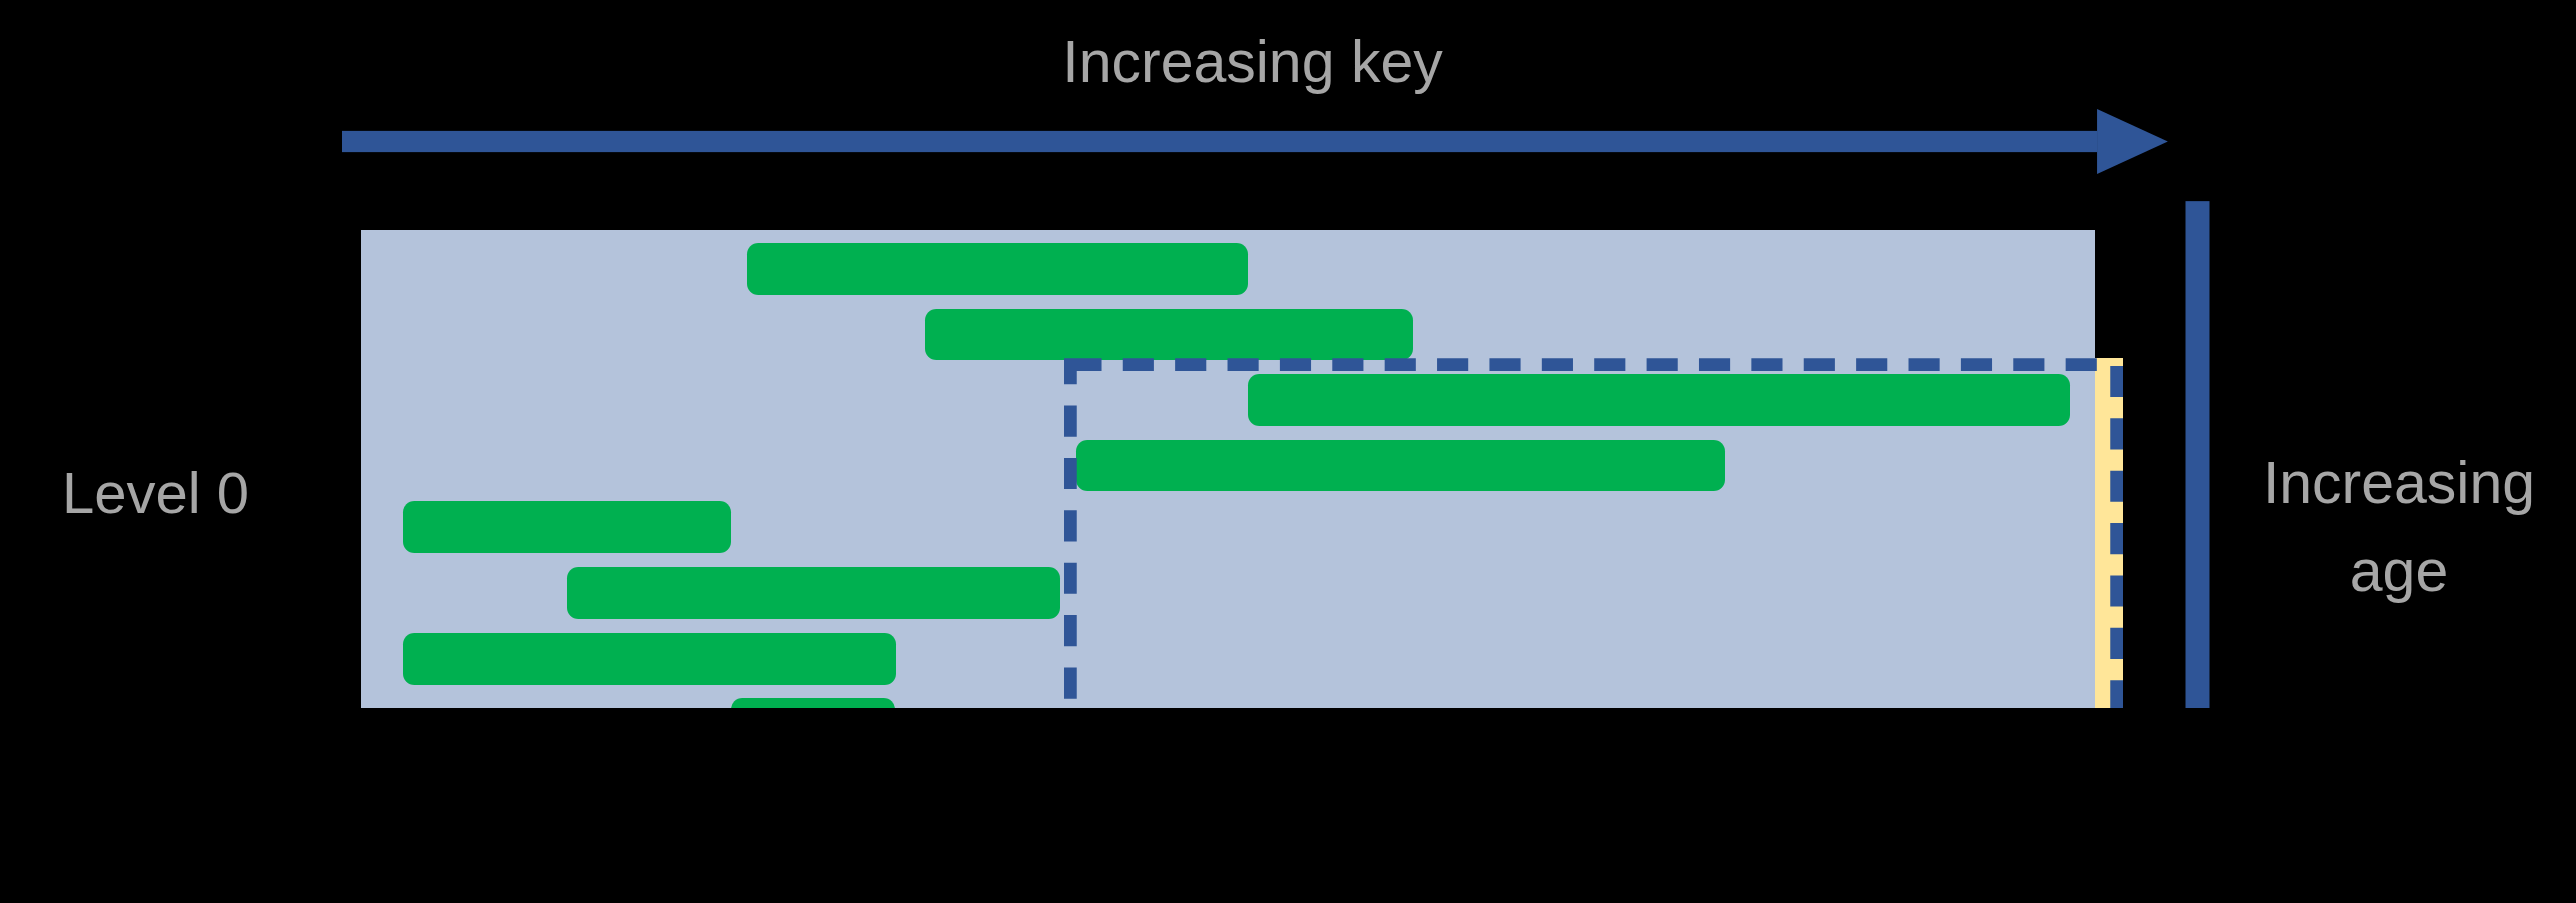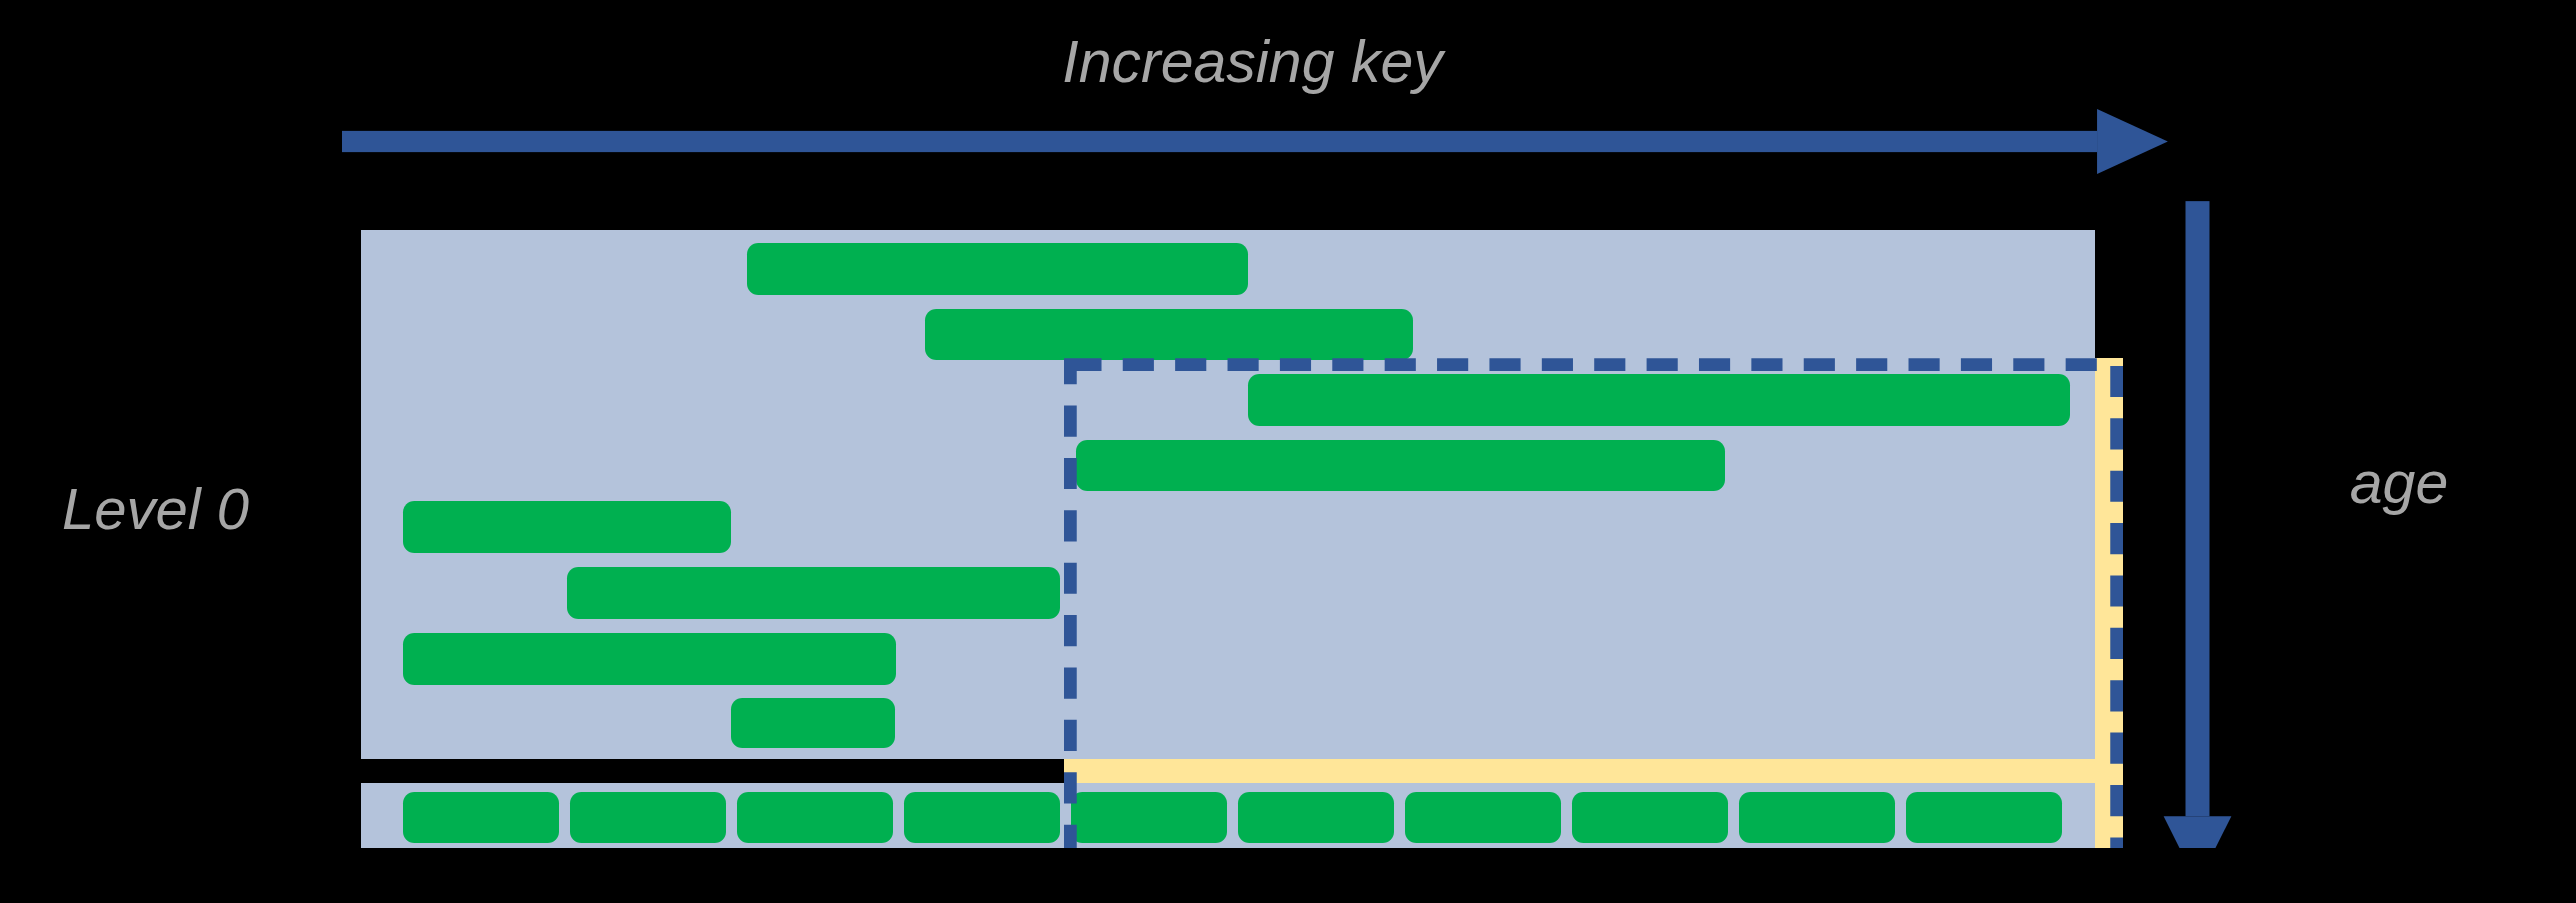--- a/index.html
+++ b/index.html
@@ -1,35 +1,34 @@
 <!DOCTYPE html>
 <html style="--background: #000000; --arrow_blue: #2F5597; --level_fill: #B4C3DB; --bar_green: #00B050; --highlight_yellow: #FFE699; --text_gray: #A6A6A6; --compaction_text: #808080;font-size:11.3px"><head>
 <meta charset="utf-8">
 <style>
   html,body{margin:0;padding:0;background:#000;}
   .canvas{
     position:relative;
-    width:2576px;height:848px;
+    width:2576px;height:708px;
     background:var(--background,#000);
     font-family:"Liberation Sans","DejaVu Sans",sans-serif;
     overflow:hidden;
-    font-style:italic;
   }
   .abs{position:absolute;}
   .gray-text{color:var(--text_gray,#A6A6A6);}
   .title{
     left:828px;top:28px;width:849px;
     font-size:59px;text-align:center;z-index:8;
   }
   .age-label{
     left:2222px;top:439px;width:354px;
     font-size:59px;text-align:center;line-height:88px;z-index:8;
   }
   .level-label{
-    left:28px;width:255px;font-size:58px;text-align:center;z-index:8;margin-top:16px;
+    left:28px;width:255px;font-size:58px;text-align:center;z-index:8;
   }
   .level0-label{top:459px;}
   .level1-label{top:778px;}
   .highlight{
     left:1064px;top:358px;width:1059px;height:522px;
     background:var(--highlight_yellow,#FFE699);z-index:1;
   }
   .level-region{
     left:361px;width:1734px;
     background:var(--level_fill,#B4C3DB);
@@ -63,20 +62,21 @@
     <rect x="0" y="35" width="2480" height="30" fill="var(--arrow_blue,#2F5597)"></rect>
     <polygon points="2480,4 2580,50 2480,96" fill="var(--arrow_blue,#2F5597)"></polygon>
   </svg>
 
   <svg class="abs arrow-svg v-arrow" width="79" height="690" viewBox="0 0 112 975">
     <rect x="39" y="0" width="34" height="872" fill="var(--arrow_blue,#2F5597)"></rect>
     <polygon points="8,872 104,872 56,968" fill="var(--arrow_blue,#2F5597)"></polygon>
   </svg>
 
   <div class="abs age-label gray-text">
+    <div>Increasing</div>
     <div>age</div>
   </div>
 
   <div class="abs highlight"></div>
 
   <div class="abs level-region level0-region"></div>
 
   <div class="abs level-region level1-region"></div>
 
   <div class="abs level-label level0-label gray-text">Level 0</div>

